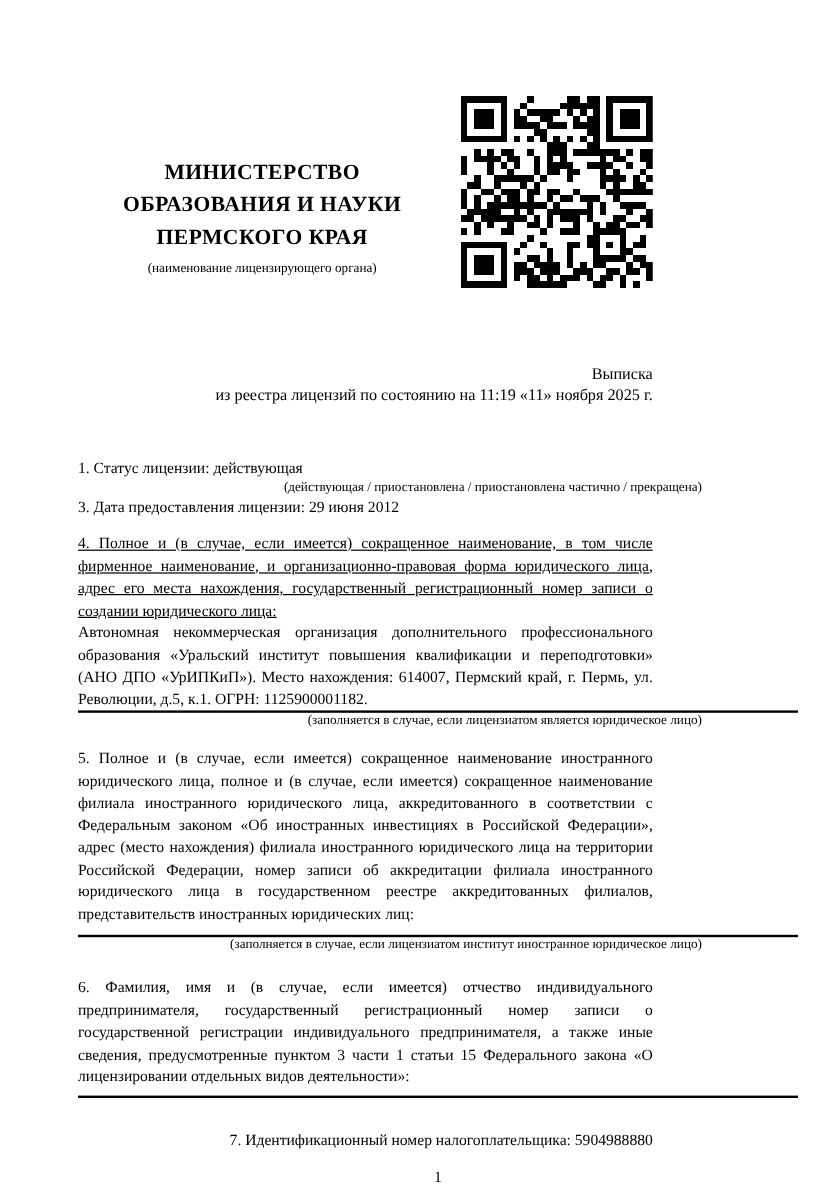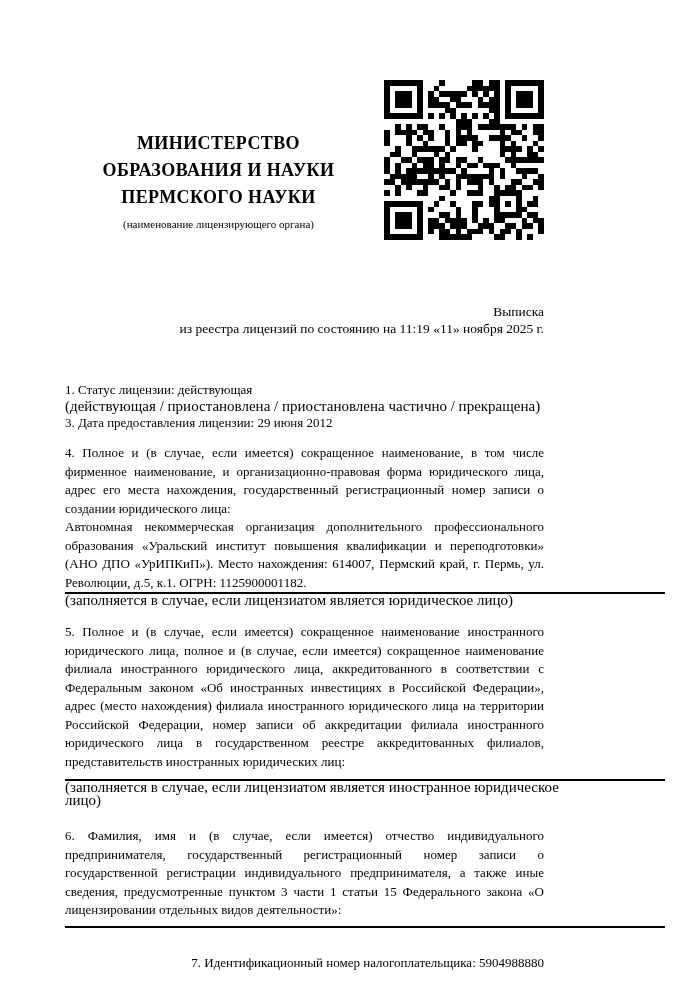--- a/index.html
+++ b/index.html
@@ -21,46 +21,46 @@
   .ministry-line { font-weight: bold; font-size: 18px; line-height: 27px; letter-spacing: 0.4px; }
   .org-note { font-size: 11px; line-height: 13px; margin-top: 7px; }
   .qr-box { flex: 0 0 160px; width: 160px; height: 160px; }
   .qr-box svg { display: block; width: 160px; height: 160px; }
 
   .title-block { text-align: right; font-size: 13.5px; line-height: 17px; margin-top: 63px; }
 
   .section { font-size: 13px; line-height: 18.5px; }
   .justify { text-align: justify; }
   .note {
-    font-size: 15px; line-height: 13px;
-    width: 520px; text-align: left;
+    font-size: 11px; line-height: 13px;
+    width: 520px; text-align: right;
   }
   .sep { border-bottom: 2px solid #000000; height: 0; width: 600px; }
 
   .mt-s1   { margin-top: 44px; }
   .mt-s2   { margin-top: 17px; }
   .mt-s3   { margin-top: 1px; }
-  .mt-s4   { margin-top: 12px; }
+  .mt-s4   { margin-top: 12px; text-decoration: underline; }
   .mt-s5   { margin-top: 16px; }
   .mt-sep5 { margin-top: 8px; }
   .mt-s6   { margin-top: 20px; }
   .mt-sep6 { margin-top: 6px; }
   .mt-s7   { margin-top: 26px; text-align: right; }
 
   .page-number { margin-top: 14px; text-align: center; font-size: 13px; line-height: 16px; width: 600px; }
 </style>
 </head>
 <body>
 
 <div class="page">
 
   <div class="header-row">
     <div class="header-text">
       <div class="ministry-line">МИНИСТЕРСТВО ОБРАЗОВАНИЯ И НАУКИ</div>
-      <div class="ministry-line">ПЕРМСКОГО НАУКИ</div>
+      <div class="ministry-line">ПЕРМСКОГО КРАЯ</div>
       <div class="org-note">(наименование лицензирующего органа)</div>
     </div>
     <div class="qr-box">
       <svg id="qr-svg" viewBox="0 0 29 29" shape-rendering="crispEdges" xmlns="http://www.w3.org/2000/svg">
           <rect x="0" y="0" width="29" height="29" fill="#fff"></rect>
           <rect x="0" y="0" width="1" height="1" fill="#000"></rect>
           <rect x="1" y="0" width="1" height="1" fill="#000"></rect>
           <rect x="2" y="0" width="1" height="1" fill="#000"></rect>
           <rect x="3" y="0" width="1" height="1" fill="#000"></rect>
           <rect x="4" y="0" width="1" height="1" fill="#000"></rect>
@@ -503,21 +503,21 @@
 
   <div class="section mt-s3">3. Дата предоставления лицензии: 29 июня 2012</div>
 
   <div class="section justify mt-s4">4. Полное и (в случае, если имеется) сокращенное наименование, в том числе фирменное наименование, и организационно-правовая форма юридического лица, адрес его места нахождения, государственный регистрационный номер записи о создании юридического лица:</div>
   <div class="section justify">Автономная некоммерческая организация дополнительного профессионального образования «Уральский институт повышения квалификации и переподготовки» (АНО ДПО «УрИПКиП»). Место нахождения: 614007, Пермский край, г. Пермь, ул. Революции, д.5, к.1. ОГРН: 1125900001182.</div>
   <div class="sep"></div>
   <div class="note">(заполняется в случае, если лицензиатом является юридическое лицо)</div>
 
   <div class="section justify mt-s5">5. Полное и (в случае, если имеется) сокращенное наименование иностранного юридического лица, полное и (в случае, если имеется) сокращенное наименование филиала иностранного юридического лица, аккредитованного в соответствии с Федеральным законом «Об иностранных инвестициях в Российской Федерации», адрес (место нахождения) филиала иностранного юридического лица на территории Российской Федерации, номер записи об аккредитации филиала иностранного юридического лица в государственном реестре аккредитованных филиалов, представительств иностранных юридических лиц:</div>
   <div class="sep mt-sep5"></div>
-  <div class="note">(заполняется в случае, если лицензиатом является иностранное юридическое лицо)</div>
+  <div class="note">(заполняется в случае, если лицензиатом институт иностранное юридическое лицо)</div>
 
   <div class="section justify mt-s6">6. Фамилия, имя и (в случае, если имеется) отчество индивидуального предпринимателя, государственный регистрационный номер записи о государственной регистрации индивидуального предпринимателя, а также иные сведения, предусмотренные пунктом 3 части 1 статьи 15 Федерального закона «О лицензировании отдельных видов деятельности»:</div>
   <div class="sep mt-sep6"></div>
 
   <div class="section mt-s7">7. Идентификационный номер налогоплательщика: 5904988880</div>
 
   <div class="page-number">1</div>
 
 </div>
 

